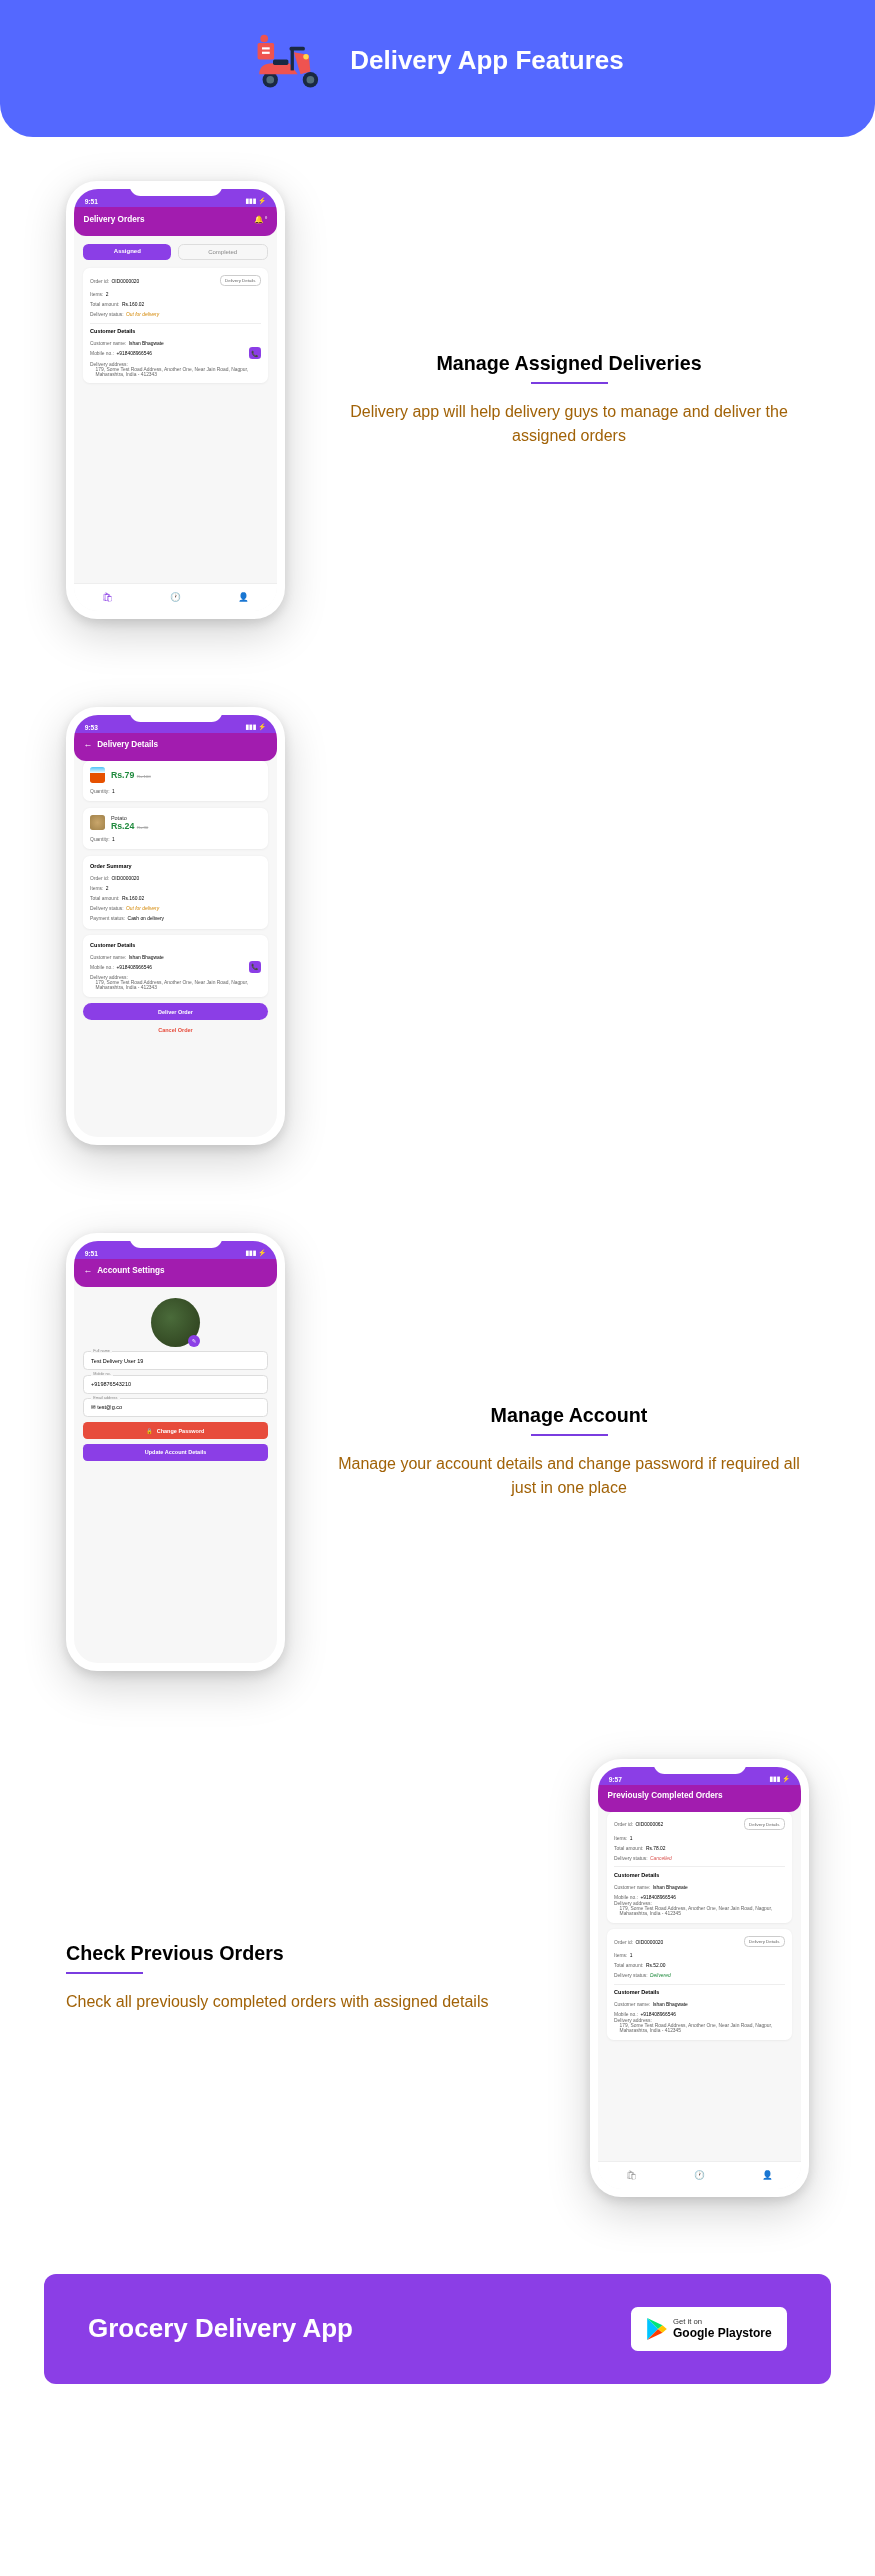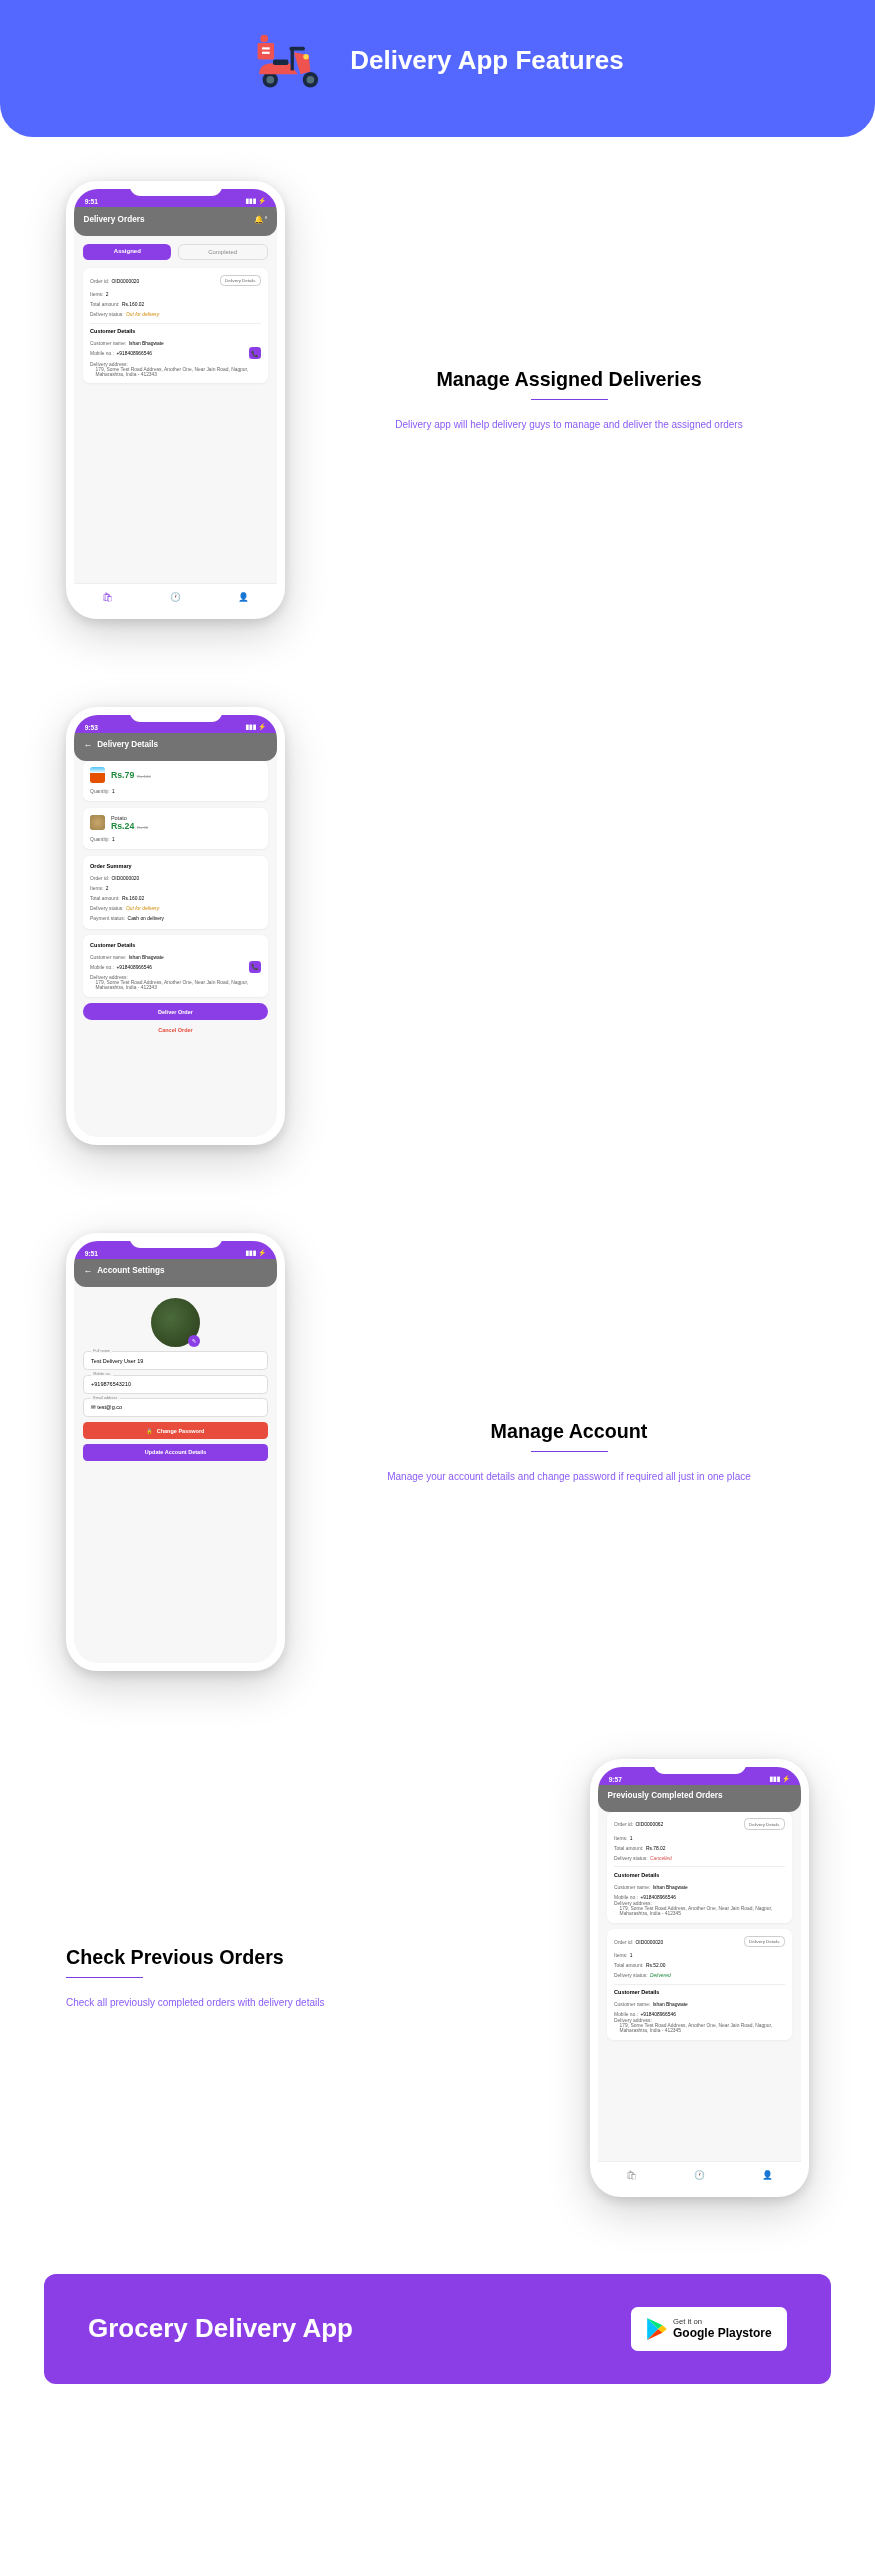--- a/index.html
+++ b/index.html
@@ -7,28 +7,28 @@
 
 .hero { background: #5468ff; border-radius: 0 0 33px 33px; padding: 33px 0 49px; text-align: right; position: relative; }
 .hero-inner { display: flex; align-items: center; justify-content: center; gap: 22px; }
 .hero h1 { color: #fff; font-size: 26px; font-weight: 700; }
 .scooter-icon { width: 77px; height: 55px; }
 
 .section { display: flex; align-items: center; padding: 44px 66px; gap: 44px; position: relative; }
 .section .text { flex: 1; }
 .section .text h2 { font-size: 19.7px; font-weight: 700; color: #000; margin-bottom: 7.7px; }
 .section .text .underline { width: 77px; height: 1.6px; background: #7a3ce0; margin-bottom: 16.4px; }
-.section .text p { font-size: 10px; color: #8b5cf6; line-height: 1.5; }
+.section .text p { font-size: 16px; color: #a16207; line-height: 1.5; }
 
 .phone { width: 219px; height: 438px; background: #fff; border-radius: 31px; padding: 7.7px; box-shadow: 0 13.7px 44px rgba(0,0,0,0.18), 0 3.3px 11px rgba(0,0,0,0.12); position: relative; flex-shrink: 0; }
 .phone-inner { width: 100%; height: 100%; border-radius: 24px; overflow: hidden; background: #f7f7f7; position: relative; }
 .notch { position: absolute; top: 0; left: 50%; transform: translateX(-50%); width: 93px; height: 15.3px; background: #fff; border-radius: 0 0 11px 11px; z-index: 20; }
 .status-bar { background: #8b3ee6; color: #fff; padding: 6.6px 11px 2.7px; display: flex; justify-content: space-between; font-size: 6.6px; font-weight: 600; align-items:flex-end; height:18.6px;}
 .status-bar .right-icons { display: flex; gap: 2.7px; align-items: center; }
-.app-header { background: #737373; color: #fff; padding: 7.7px 9.8px 12px; border-radius: 0 0 12px 12px; display: flex; justify-content: space-between; align-items: center; }
+.app-header { background: #a21caf; color: #fff; padding: 7.7px 9.8px 12px; border-radius: 0 0 12px 12px; display: flex; justify-content: space-between; align-items: center; }
 .app-header.sub { padding: 5.5px 9.8px 12px; }
 .app-header .title { font-size: 8.2px; font-weight: 600; }
 .app-header .back { font-size: 8.8px; }
 .app-header .bell { font-size: 7.7px; }
 
 .tabs { display: flex; gap: 6.6px; padding: 7.7px 9.8px; }
 .tab { flex: 1; text-align: center; font-size: 6px; padding: 4.4px; border-radius: 5.5px; }
 .tab.active { background: #8b3ee6; color: #fff; font-weight: 600; }
 .tab.inactive { border: 0.5px solid #ddd; color: #888; }
 
@@ -237,21 +237,21 @@
     <h2>Manage Account</h2>
     <div class="underline" style="margin:0 auto 16.4px;"></div>
     <p>Manage your account details and change password if required all just in one place</p>
   </div>
 </div>
 
 <div class="section">
   <div class="text">
     <h2>Check Previous Orders</h2>
     <div class="underline"></div>
-    <p>Check all previously completed orders with delivery details</p>
+    <p>Check all previously completed orders with assigned details</p>
   </div>
   <div class="phone">
     <div class="notch"></div>
     <div class="phone-inner">
       <div class="status-bar">
           <span>9:57</span>
           <span class="right-icons">▮▮▮ ⚡</span>
         </div>
       <div class="app-header sub">
           <span class="title">Previously Completed Orders</span>

